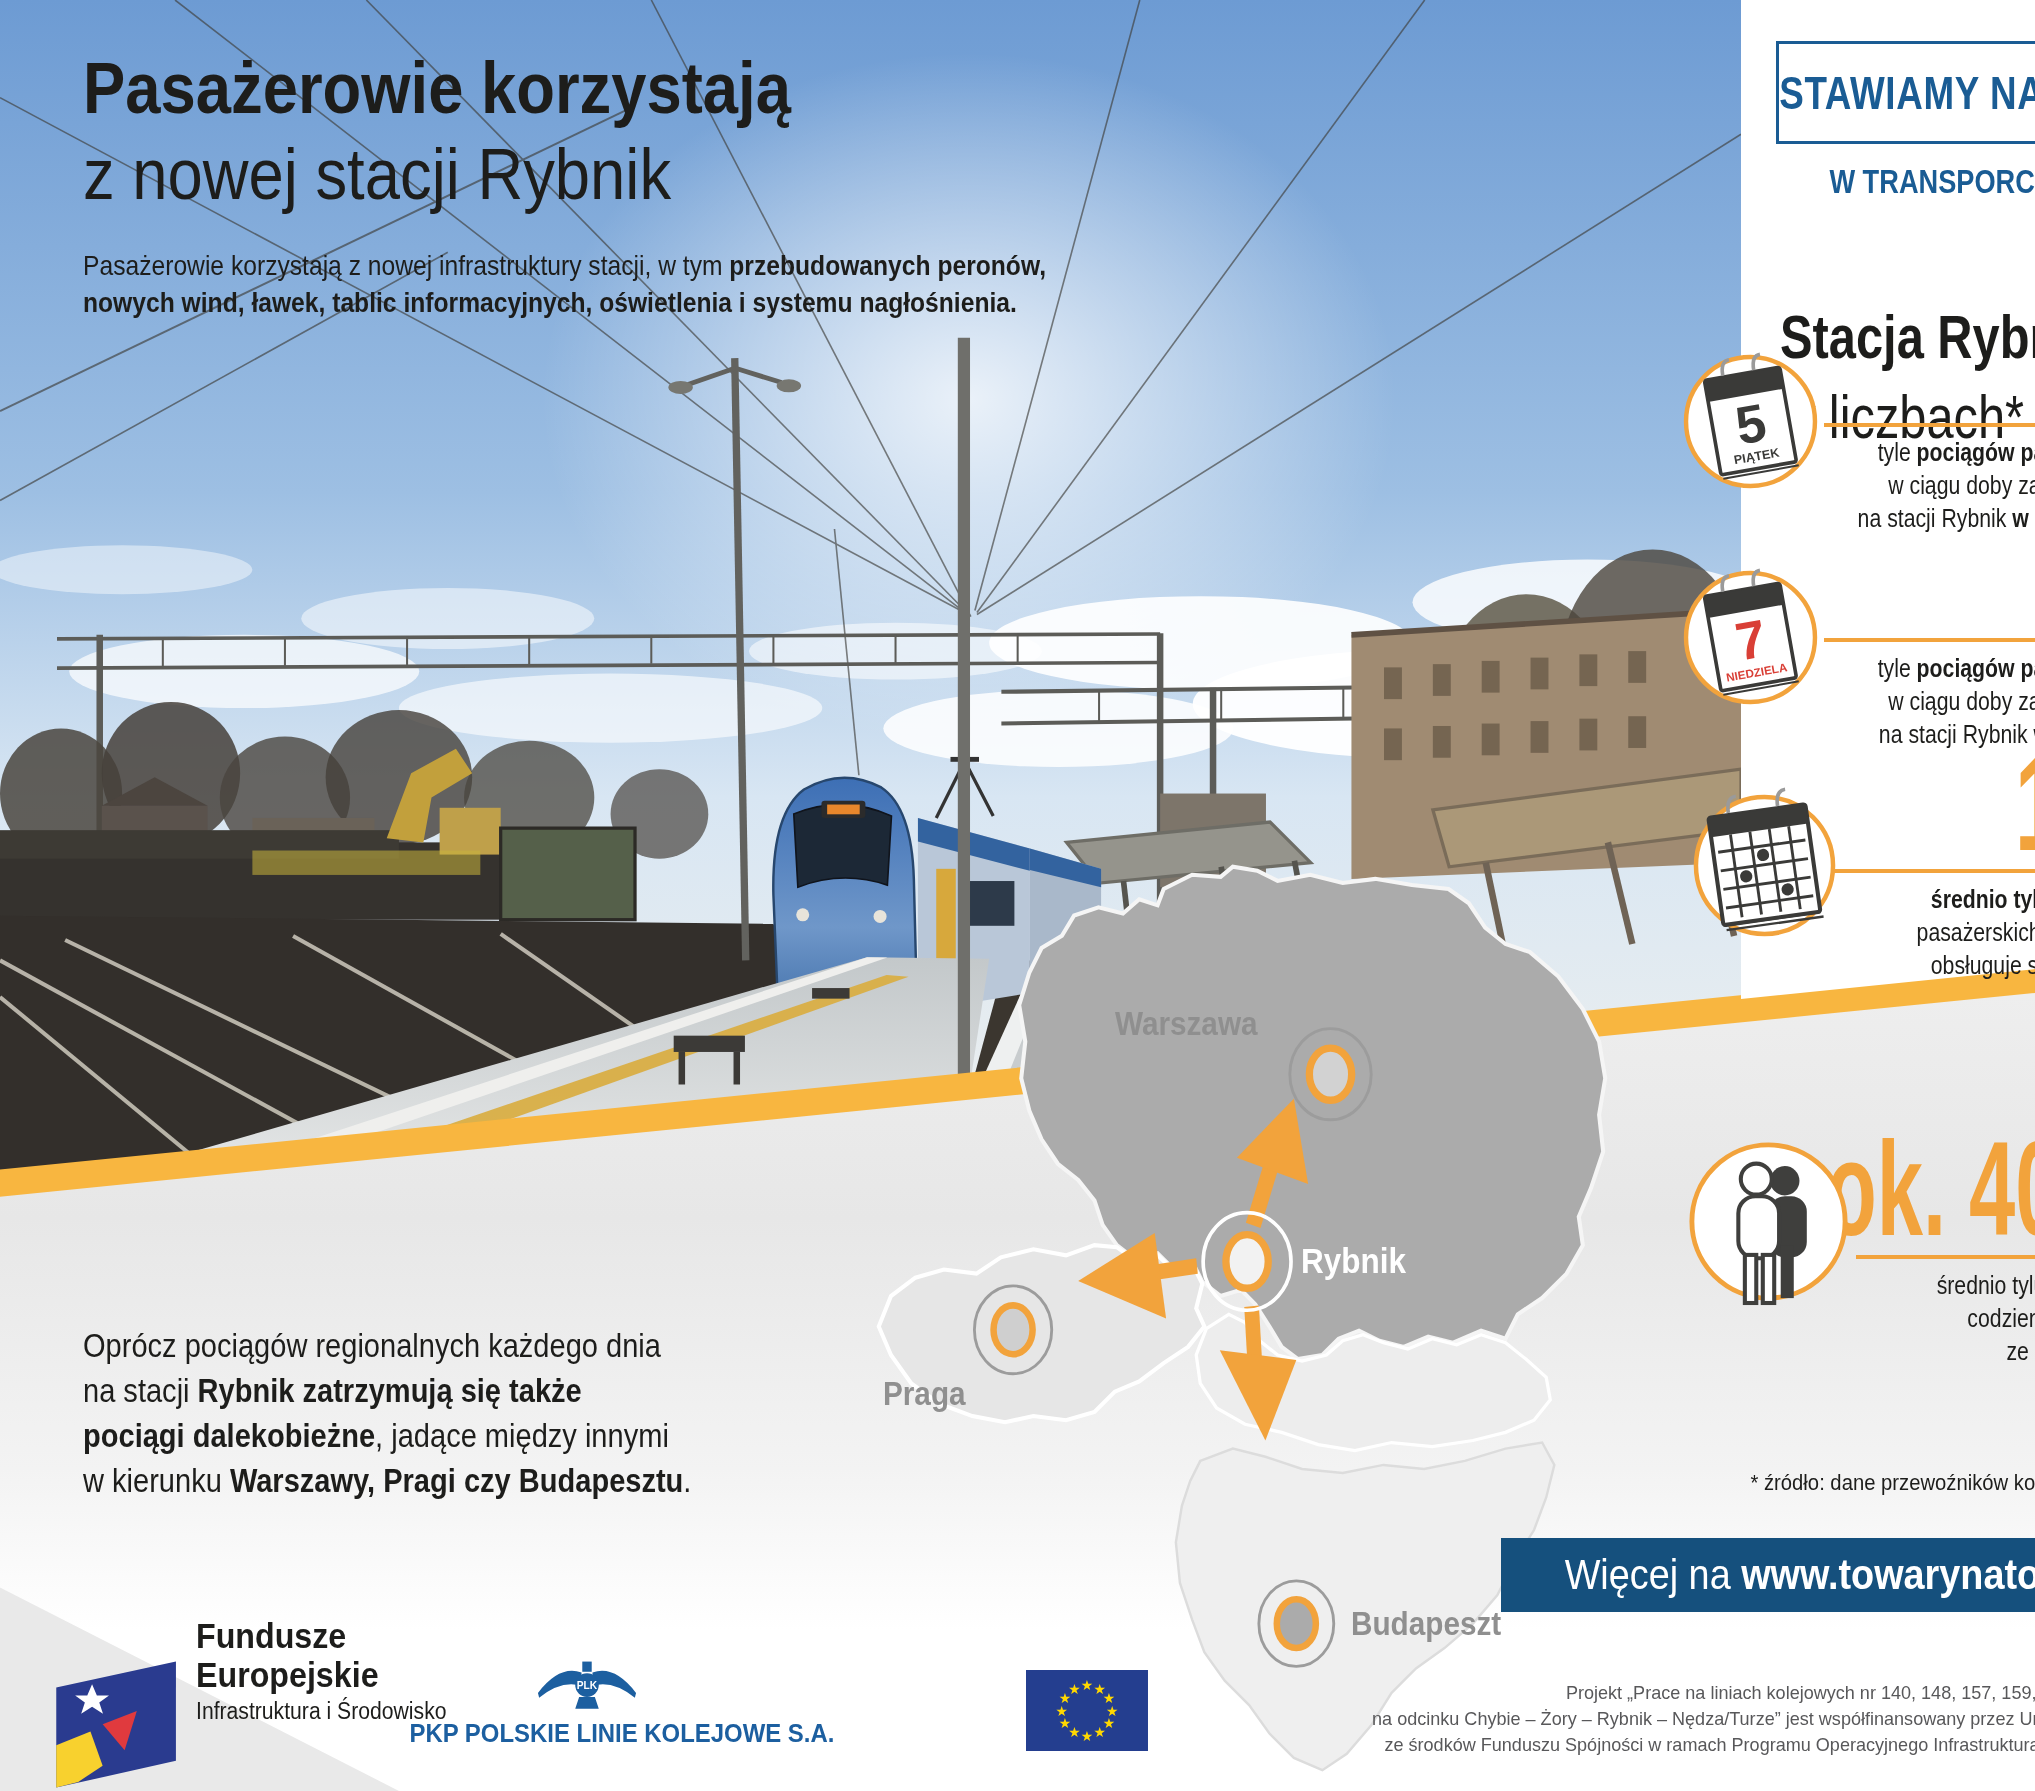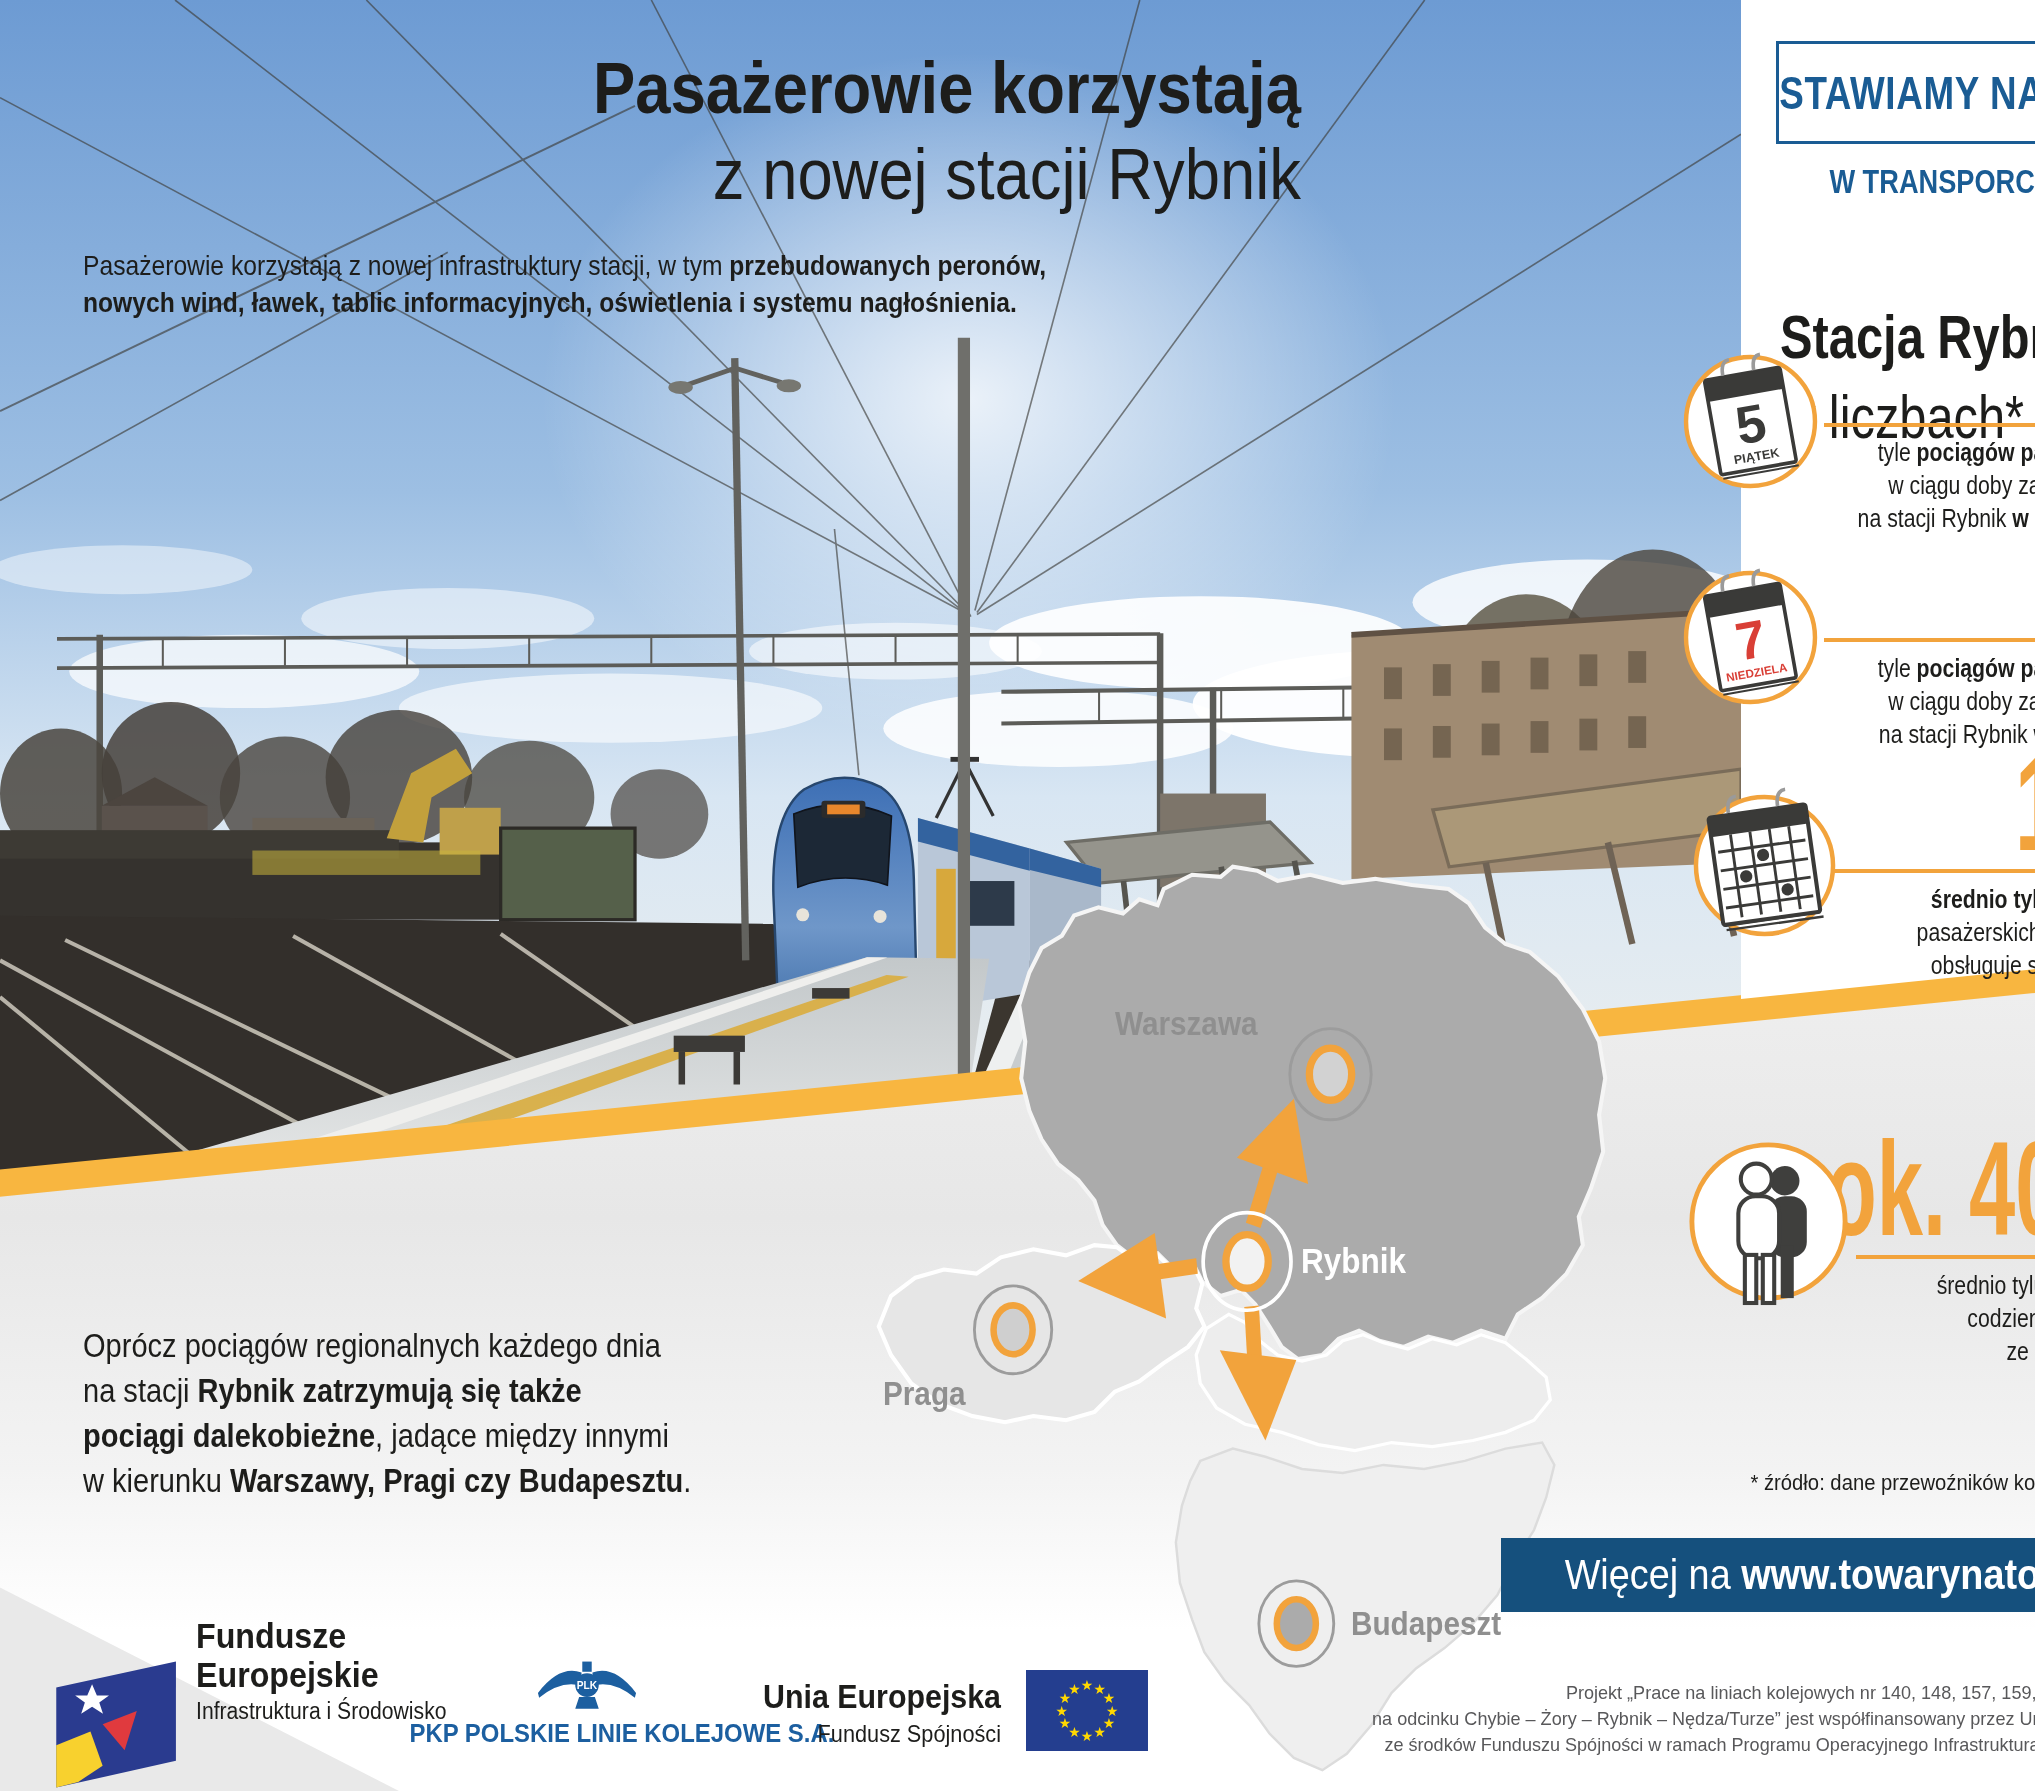--- a/index.html
+++ b/index.html
@@ -21,21 +21,21 @@
 
   
   #stripe{left:-24.4px;top:1172px;width:2361px;height:27px;background:#F8B640;
           transform:rotate(-5.72deg);transform-origin:0 0;}
 
   
   #corner-fold{left:0;top:1563px;width:399px;height:228px;background:#e9e9e9;
                clip-path:polygon(0 24.4px,399px 228px,0 228px);}
 
   
-  #title{left:83px;top:45px;width:1384px;text-align:right;}
+  #title{left:83px;top:45px;width:1384px;}
   #title .t1{font-size:72px;font-weight:700;line-height:86px;transform:scaleX(.88);transform-origin:0 0;white-space:nowrap;}
   #title .t2{font-size:72px;font-weight:400;line-height:86px;transform:scaleX(.88);transform-origin:0 0;white-space:nowrap;}
   #subtitle{left:83px;top:247px;width:1343px;font-size:28px;line-height:37px;transform:scaleX(.88);transform-origin:0 0;white-space:nowrap;}
 
   
   #brand-box{left:1776px;top:41px;width:377px;height:97px;border:3.7px solid #1A5C94;
              display:flex;align-items:center;justify-content:center;}
   #brand-box .t{font-size:46px;font-weight:700;color:#1A5C94;letter-spacing:0.8px;transform:scaleX(.8);white-space:nowrap;}
   #brand-tag{left:1776px;top:162px;width:377px;text-align:center;}
   #brand-tag .t{display:inline-block;font-size:34px;font-weight:700;color:#1A5C94;transform:scaleX(.8);white-space:nowrap;}
@@ -470,24 +470,20 @@
       <path d="M-125,22 Q-70,-50 -14,-30 L-14,4 Q-64,-12 -122,34 Z" fill="#1C5FA0"></path>
       <path d="M125,22 Q70,-50 14,-30 L14,4 Q64,-12 122,34 Z" fill="#1C5FA0"></path>
       <rect x="-12" y="-58" width="24" height="26" fill="#1C5FA0"></rect>
       <circle cx="0" cy="2" r="30" fill="#1C5FA0"></circle>
       <text y="12" font-size="26" font-weight="700" fill="#ffffff" text-anchor="middle">PLK</text>
       <polygon points="-20,32 20,32 30,62 -30,62" fill="#1C5FA0"></polygon>
     </svg>
     <span class="t">PKP POLSKIE LINIE KOLEJOWE S.A.</span>
   </div>
 
-  <div class="abs" id="eu-text" style="z-index:5;">
-    <div class="l1">Unia Europejska</div>
-    <div class="l2">Fundusz Spójności</div>
-  </div>
   <div class="abs" id="eu-flag" style="z-index:5;">
     <svg viewBox="0 0 300 200">
       <rect width="300" height="200" fill="#243E8F"></rect>
       <g fill="#FFD800" font-size="34" text-anchor="middle">
         <text x="150" y="50">★</text>
           <text x="181" y="58">★</text>
           <text x="204" y="81">★</text>
         <text x="212" y="112">★</text>
           <text x="204" y="143">★</text>
           <text x="181" y="166">★</text>

